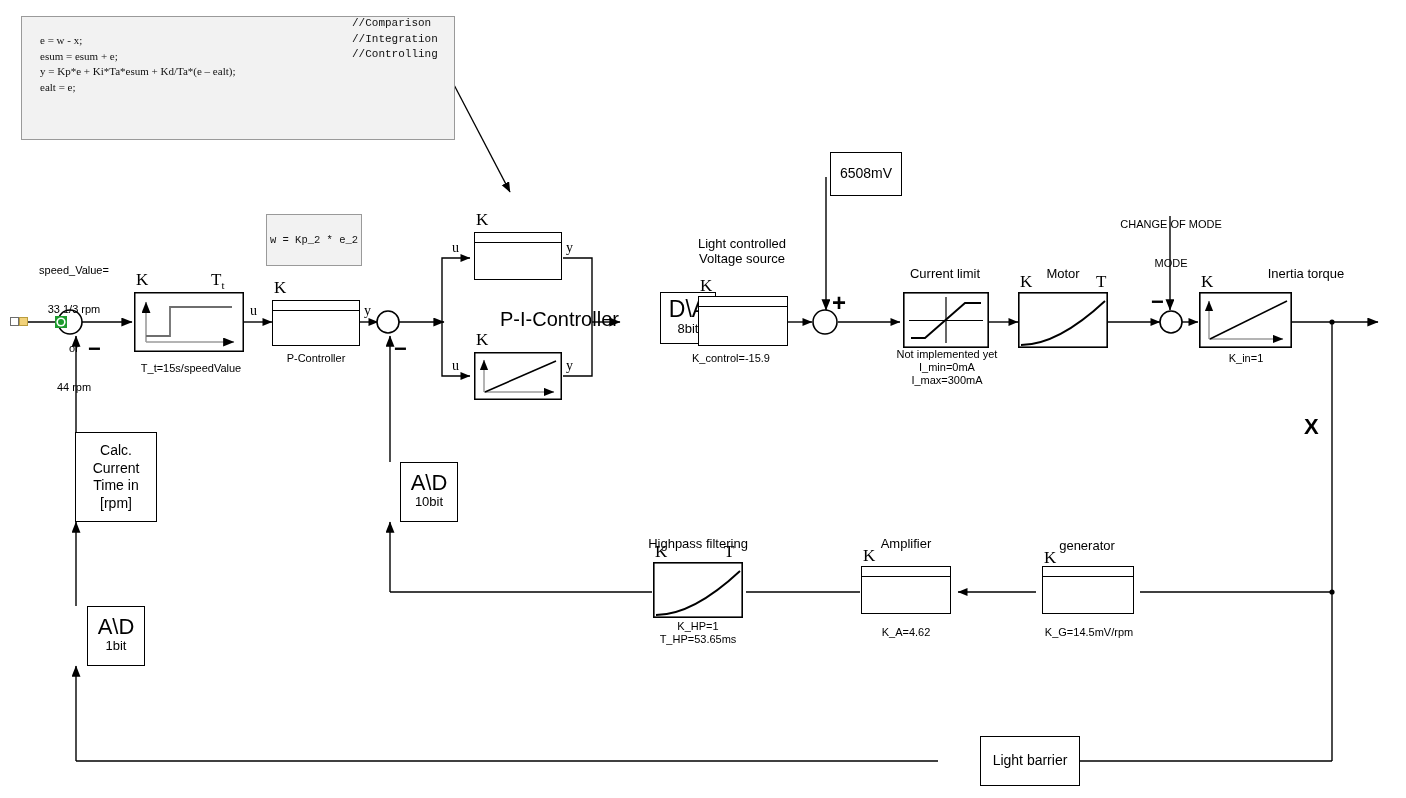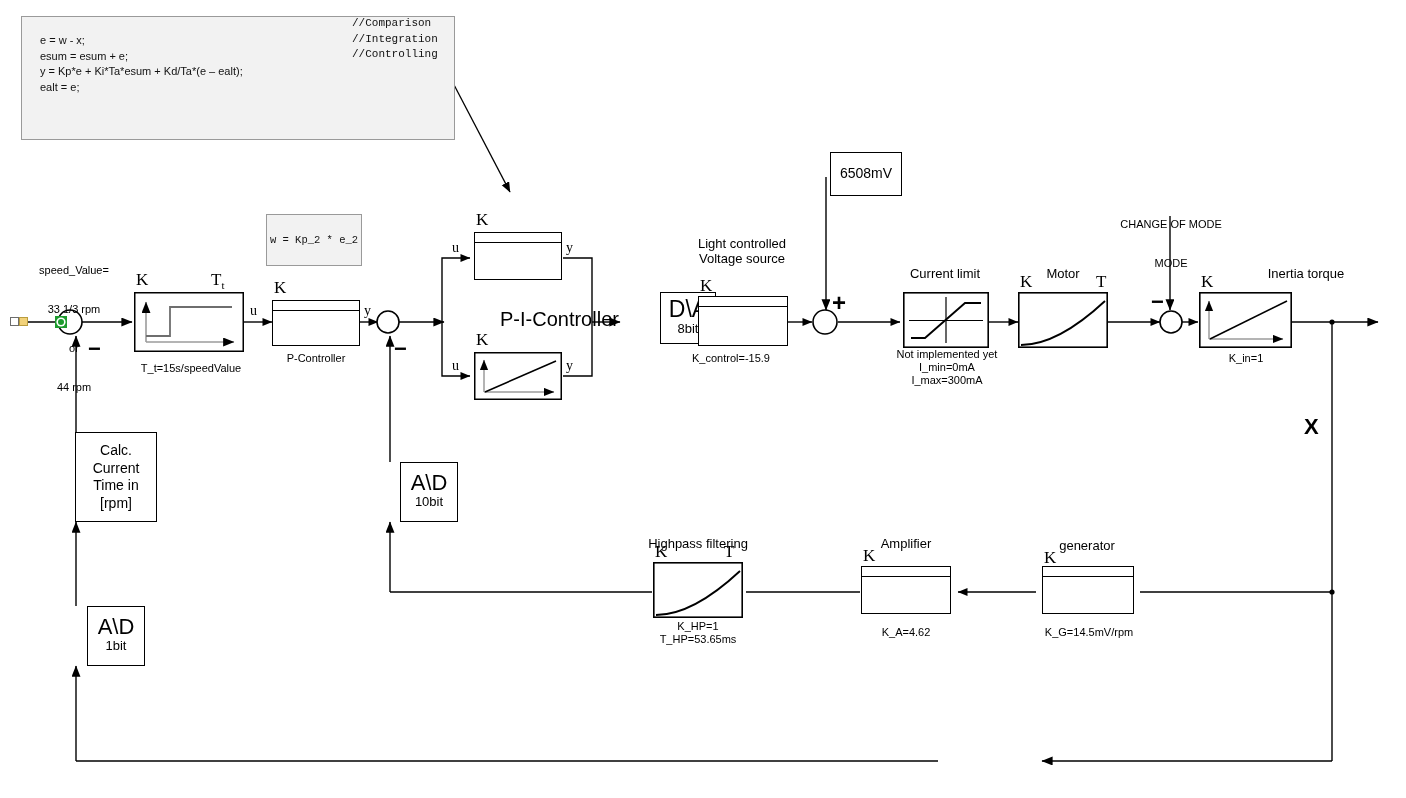--- a/index.html
+++ b/index.html
@@ -9,21 +9,21 @@
   svg#wires{position:absolute;left:0;top:0;width:1406px;height:798px;}
   .lbl{position:absolute;font-family:"Liberation Sans",sans-serif;color:#000;
        white-space:pre;line-height:1.18;}
   .lbl.c{text-align:center;}
   .t14{font-size:11px;}
   .t15{font-size:13px;}
   .t16{font-size:20px;margin-left:28px;}
   .t22{font-size:22px;font-weight:600;}
   .code{position:absolute;left:21px;top:16px;width:434px;height:124px;
         background:#f2f2f2;border:1px solid #9a9a9a;box-sizing:border-box;}
-  .code pre{margin:0;padding:16px 0 0 18px;font-family:Liberation Sans, sans-serif;
+  .code pre{margin:0;padding:16px 0 0 18px;font-family:Liberation Serif, serif;
             font-size:11px;line-height:15.5px;color:#111;}
   .codecol{position:absolute;left:352px;top:16px;font-family:"Liberation Mono",monospace;
            font-size:11px;line-height:15.5px;color:#111;white-space:pre;}
   .formula{position:absolute;left:266px;top:214px;width:96px;height:52px;
            background:#f2f2f2;border:1px solid #9a9a9a;box-sizing:border-box;
            font-family:"Liberation Mono",monospace;font-size:10.5px;color:#111;
            display:flex;align-items:center;justify-content:center;}
   .box{position:absolute;border:1.4px solid #000;background:#fff;box-sizing:border-box;margin-left:40px;}
   .tbox{display:flex;align-items:center;justify-content:center;text-align:center;
         font-size:14px;line-height:1.25;color:#000;}
@@ -304,14 +304,15 @@
   <div class="kmark" style="left:863px;top:546px;">K</div>
   <div class="lbl c t14" style="left:856px;top:626px;width:100px;">K_A=4.62</div>
 
   <div class="lbl c t15" style="left:1040px;top:538px;width:94px;">generator</div>
   <div class="pbox" style="left:1042px;top:566px;width:92px;height:48px;">
     <div class="sep"></div>
   </div>
   <div class="kmark" style="left:1044px;top:548px;">K</div>
   <div class="lbl c t14" style="left:1024px;top:626px;width:130px;">K_G=14.5mV/rpm</div>
 
+  <div class="box tbox" style="left:940px;top:736px;width:100px;height:50px;">Light barrier</div>
 
 </div>
 
 </body></html>

